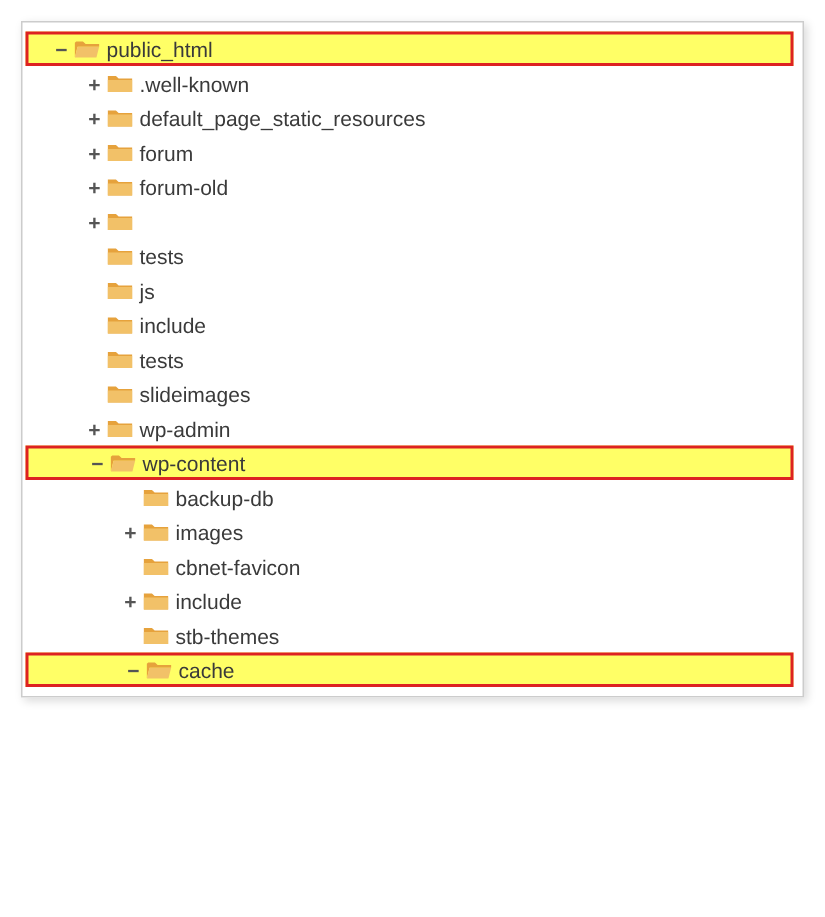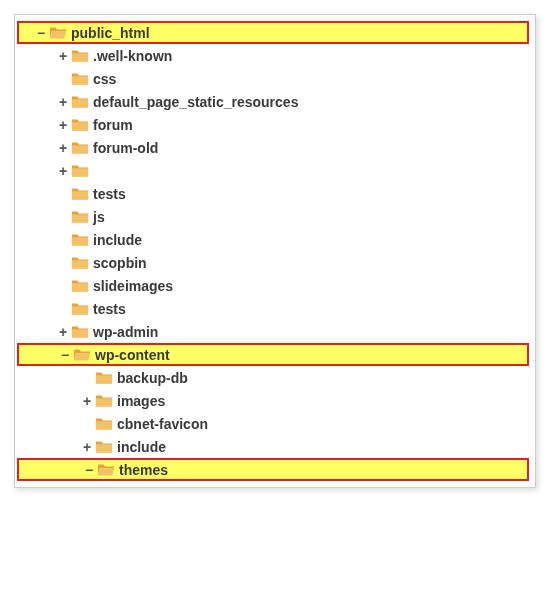--- a/index.html
+++ b/index.html
@@ -48,21 +48,20 @@
   .folder {
     display: inline-block;
     width: 18px;
     height: 18px;
     margin-right: 4px;
     position: relative;
   }
   .folder svg { display: block; }
   .label {
     color: #3a3a3a;
-    font-weight: bold;
   }
 </style>
 </head>
 <body>
 
 <div class="panel" id="tree-root">
     <div class="node hl">
       <span class="indent" style="width: 14px;"></span>
       <span class="toggle ">−</span>
       <span class="folder">
@@ -79,31 +78,20 @@
       <span class="folder">
         <svg viewBox="0 0 20 20" width="18" height="18">
           <path d="M1 4 L7 4 L9 6 L19 6 L19 16 L1 16 Z" fill="#e6a23c"></path>
           <path d="M1 7 L19 7 L19 16 L1 16 Z" fill="#f2c168"></path>
         </svg>
       </span>
       <span class="label">.well-known</span>
     </div>
     <div class="node">
       <span class="indent" style="width: 38px;"></span>
-      <span class="toggle none"></span>
-      <span class="folder">
-        <svg viewBox="0 0 20 20" width="18" height="18">
-          <path d="M1 4 L7 4 L9 6 L19 6 L19 16 L1 16 Z" fill="#e6a23c"></path>
-          <path d="M1 7 L19 7 L19 16 L1 16 Z" fill="#f2c168"></path>
-        </svg>
-      </span>
-      <span class="label">css</span>
-    </div>
-    <div class="node">
-      <span class="indent" style="width: 38px;"></span>
       <span class="toggle ">+</span>
       <span class="folder">
         <svg viewBox="0 0 20 20" width="18" height="18">
           <path d="M1 4 L7 4 L9 6 L19 6 L19 16 L1 16 Z" fill="#e6a23c"></path>
           <path d="M1 7 L19 7 L19 16 L1 16 Z" fill="#f2c168"></path>
         </svg>
       </span>
       <span class="label">default_page_static_resources</span>
     </div>
     <div class="node">
@@ -173,43 +161,32 @@
     </div>
     <div class="node">
       <span class="indent" style="width: 38px;"></span>
       <span class="toggle none"></span>
       <span class="folder">
         <svg viewBox="0 0 20 20" width="18" height="18">
           <path d="M1 4 L7 4 L9 6 L19 6 L19 16 L1 16 Z" fill="#e6a23c"></path>
           <path d="M1 7 L19 7 L19 16 L1 16 Z" fill="#f2c168"></path>
         </svg>
       </span>
-      <span class="label">scopbin</span>
+      <span class="label">tests</span>
     </div>
     <div class="node">
       <span class="indent" style="width: 38px;"></span>
       <span class="toggle none"></span>
       <span class="folder">
         <svg viewBox="0 0 20 20" width="18" height="18">
           <path d="M1 4 L7 4 L9 6 L19 6 L19 16 L1 16 Z" fill="#e6a23c"></path>
           <path d="M1 7 L19 7 L19 16 L1 16 Z" fill="#f2c168"></path>
         </svg>
       </span>
       <span class="label">slideimages</span>
-    </div>
-    <div class="node">
-      <span class="indent" style="width: 38px;"></span>
-      <span class="toggle none"></span>
-      <span class="folder">
-        <svg viewBox="0 0 20 20" width="18" height="18">
-          <path d="M1 4 L7 4 L9 6 L19 6 L19 16 L1 16 Z" fill="#e6a23c"></path>
-          <path d="M1 7 L19 7 L19 16 L1 16 Z" fill="#f2c168"></path>
-        </svg>
-      </span>
-      <span class="label">tests</span>
     </div>
     <div class="node">
       <span class="indent" style="width: 38px;"></span>
       <span class="toggle ">+</span>
       <span class="folder">
         <svg viewBox="0 0 20 20" width="18" height="18">
           <path d="M1 4 L7 4 L9 6 L19 6 L19 16 L1 16 Z" fill="#e6a23c"></path>
           <path d="M1 7 L19 7 L19 16 L1 16 Z" fill="#f2c168"></path>
         </svg>
       </span>
@@ -263,24 +240,35 @@
       <span class="indent" style="width: 62px;"></span>
       <span class="toggle ">+</span>
       <span class="folder">
         <svg viewBox="0 0 20 20" width="18" height="18">
           <path d="M1 4 L7 4 L9 6 L19 6 L19 16 L1 16 Z" fill="#e6a23c"></path>
           <path d="M1 7 L19 7 L19 16 L1 16 Z" fill="#f2c168"></path>
         </svg>
       </span>
       <span class="label">include</span>
     </div>
+    <div class="node">
+      <span class="indent" style="width: 62px;"></span>
+      <span class="toggle none"></span>
+      <span class="folder">
+        <svg viewBox="0 0 20 20" width="18" height="18">
+          <path d="M1 4 L7 4 L9 6 L19 6 L19 16 L1 16 Z" fill="#e6a23c"></path>
+          <path d="M1 7 L19 7 L19 16 L1 16 Z" fill="#f2c168"></path>
+        </svg>
+      </span>
+      <span class="label">stb-themes</span>
+    </div>
     <div class="node hl">
       <span class="indent" style="width: 62px;"></span>
       <span class="toggle ">−</span>
       <span class="folder">
         <svg viewBox="0 0 20 20" width="18" height="18">
           <path d="M1 5 L1 16 L3 8 L19 8 L19 6 L9 6 L7 4 L2 4 Z" fill="#e6a23c"></path>
           <path d="M3 8 L19 8 L17 16 L1 16 Z" fill="#f2c168"></path>
         </svg>
       </span>
-      <span class="label">themes</span>
+      <span class="label">cache</span>
     </div>
   </div>
 
 </body></html>

